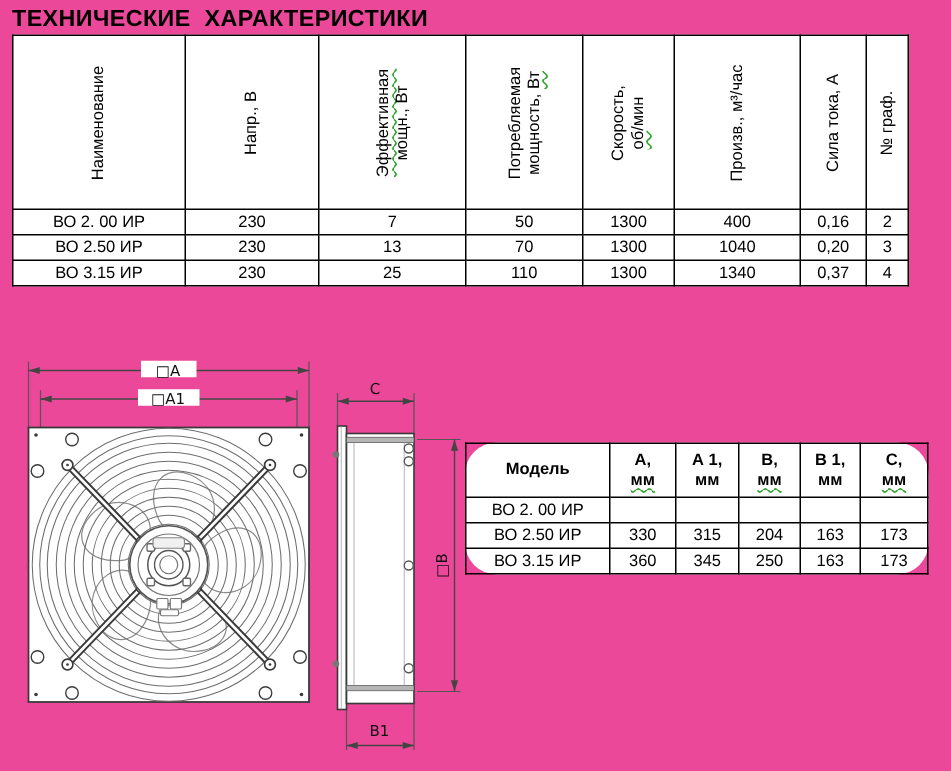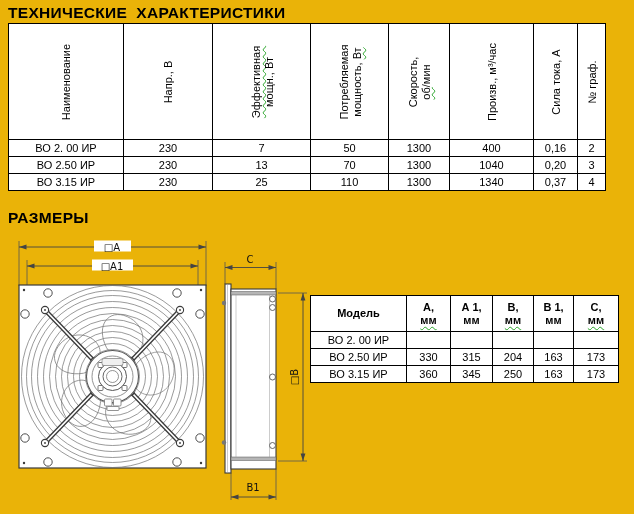--- a/index.html
+++ b/index.html
@@ -1,30 +1,30 @@
 <!DOCTYPE html>
 <html><head>
 <meta charset="utf-8">
 <style>
   html,body{margin:0;padding:0;background:#fff;}
-  .page{position:relative;width:634px;height:514px;background:#eab308;overflow:hidden;
+  .page{position:relative;width:634px;height:514px;background:#ec4899;overflow:hidden;
         font-family:"Liberation Sans",sans-serif;color:#000;}
   .h-title{position:absolute;left:8px;top:4px;margin:0;font-size:15.5px;font-weight:bold;
         letter-spacing:.3px;white-space:pre;}
   .h-dims{position:absolute;left:8px;top:209px;margin:0;font-size:15.5px;font-weight:bold;
         letter-spacing:.3px;}
   table{border-collapse:collapse;table-layout:fixed;background:#fff;}
   td{border:1px solid #000;text-align:center;vertical-align:middle;padding:0;overflow:hidden;}
   .t1{position:absolute;left:8px;top:23px;width:597px;}
   .t1 td{font-size:11px;}
   .t1 tr.hrow td{height:115px;position:relative;}
   .t1 tr.drow td{height:16px;}
   .rot{position:absolute;left:50%;top:50%;transform:translate(-50%,-50%) rotate(-90deg);
        width:110px;text-align:center;font-size:11px;line-height:12.5px;white-space:nowrap;}
-  .t2{position:absolute;left:310px;top:295px;width:308px;}
+  .t2{position:absolute;left:310px;top:295px;width:308px;border-radius:21px;}
   .t2 td{font-size:11px;}
   .t2 tr.hrow td{height:35px;font-weight:bold;line-height:13px;}
   .t2 tr.drow td{height:16px;}
   .sp{text-decoration-line:underline;text-decoration-style:wavy;
       text-decoration-color:#2aa52a;text-decoration-thickness:1px;text-underline-offset:2px;}
   .drawing{position:absolute;left:0;top:228px;}
   .dimtext{font-family:"DejaVu Sans",sans-serif;font-size:10px;fill:#111;}
 </style>
 </head>
 <body>
@@ -106,21 +106,20 @@
       <td>25</td>
       <td>110</td>
       <td>1300</td>
       <td>1340</td>
       <td>0,37</td>
       <td>4</td>
     </tr>
   </tbody>
     </table>
 
-  <h2 class="h-dims">РАЗМЕРЫ</h2>
 
   <svg class="drawing" width="634" height="286" viewBox="0 228 634 286">
     <g stroke="#3b3b3b" stroke-width="1" fill="none">
 
       <g>
 
         <g stroke="#555" stroke-width="0.8">
           <path d="M19 241 V286"></path>
             <path d="M206 241 V286"></path>
           <path d="M27 260 V286"></path>

